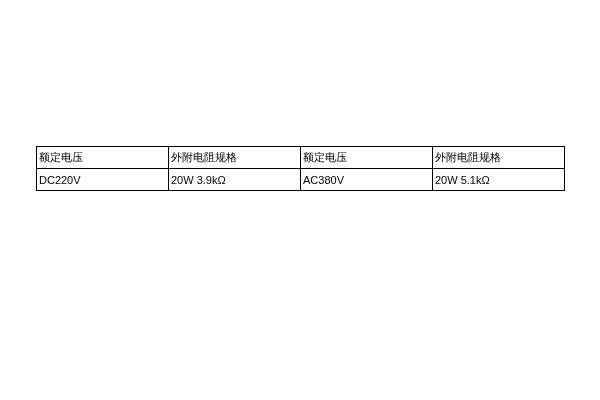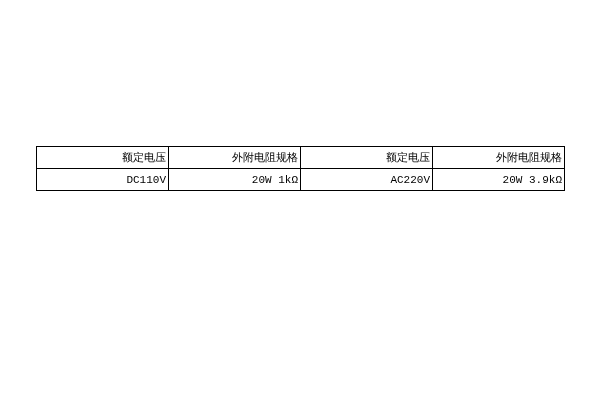--- a/index.html
+++ b/index.html
@@ -26,25 +26,25 @@
     width: 528px;
   }
   table.spec-table {
     border-collapse: collapse;
     width: 528px;
     table-layout: fixed;
   }
   table.spec-table td {
     border: 1px solid #000000;
     height: 21px;
-    text-align: right;
+    text-align: left;
     vertical-align: middle;
     font-size: 11px;
     color: #000000;
-    font-family: Liberation Mono, monospace;
+    font-family: Liberation Sans, sans-serif;
     padding: 0 2px;
     white-space: nowrap;
   }
   table.spec-table tr.header-row td {
     font-size: 11px;
   }
   col.c1 { width: 132px; }
   col.c2 { width: 132px; }
   col.c3 { width: 132px; }
   col.c4 { width: 132px; }
@@ -62,21 +62,21 @@
           <col class="c4">
       </colgroup>
       <tbody>
         <tr class="header-row">
           <td>额定电压</td>
           <td>外附电阻规格</td>
           <td>额定电压</td>
           <td>外附电阻规格</td>
         </tr>
         <tr>
-          <td>DC110V</td>
-          <td>20W 1kΩ</td>
-          <td>AC220V</td>
+          <td>DC220V</td>
           <td>20W 3.9kΩ</td>
+          <td>AC380V</td>
+          <td>20W 5.1kΩ</td>
         </tr>
       </tbody>
     </table>
   </div>
 </div>
 
 </body></html>

